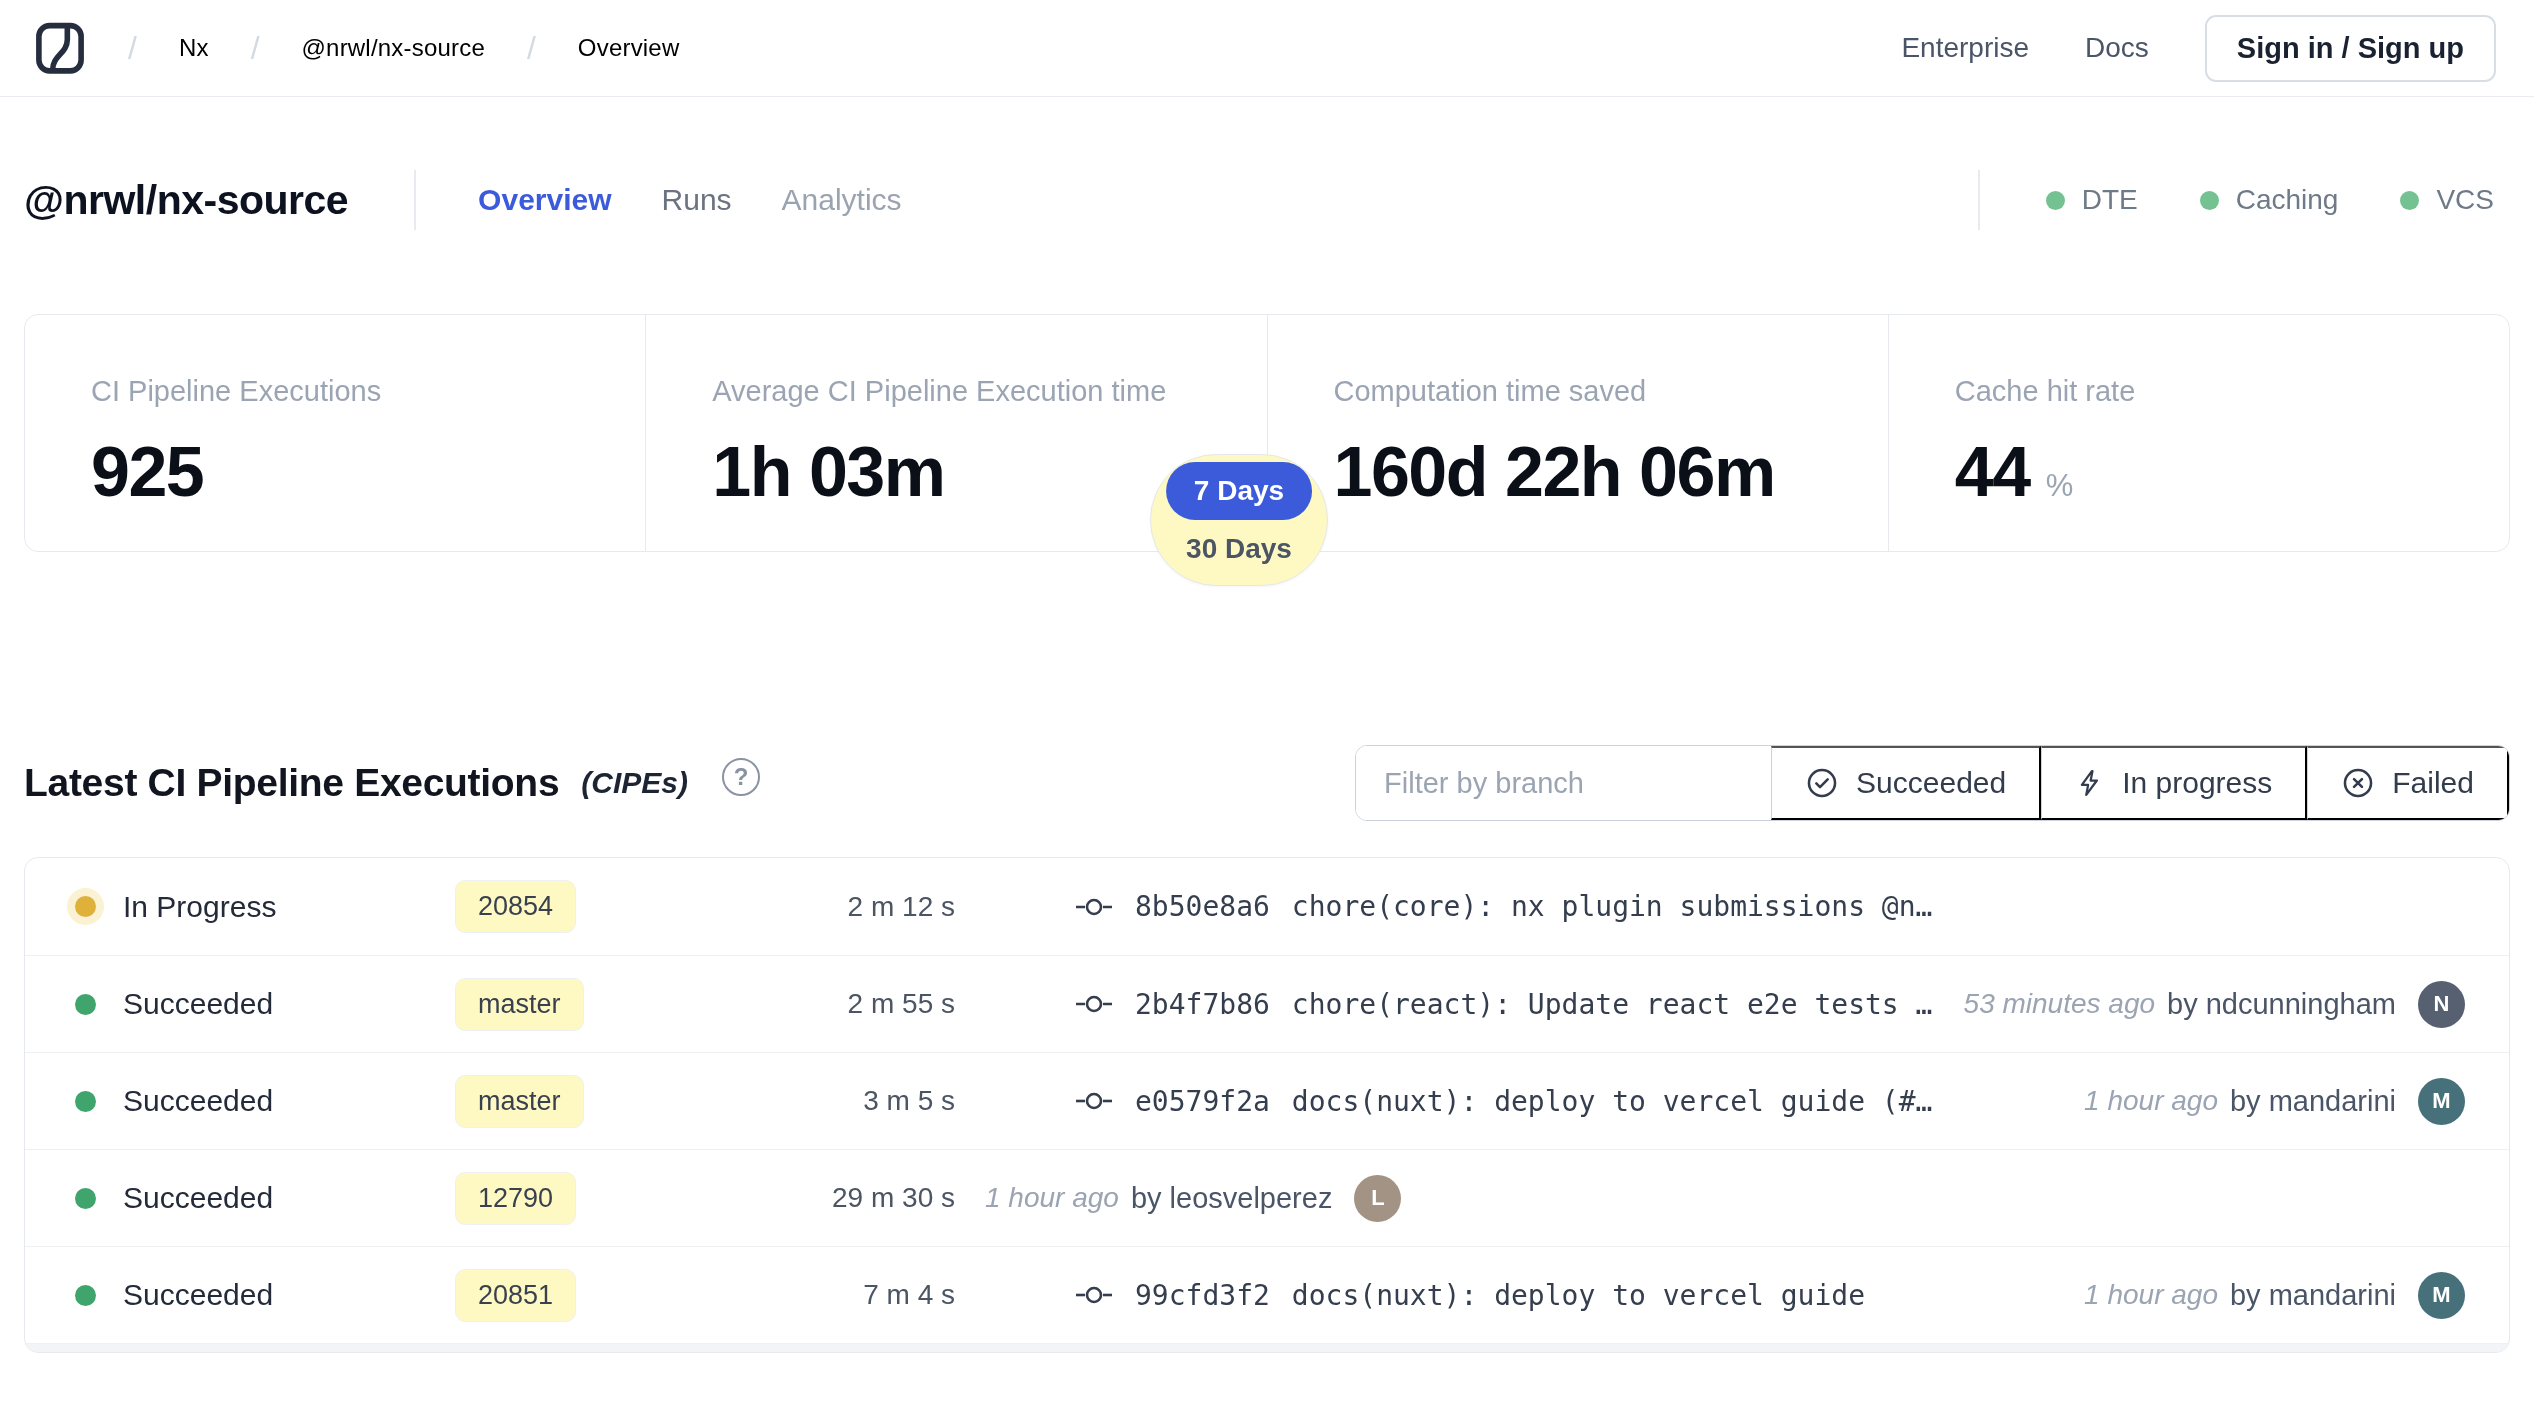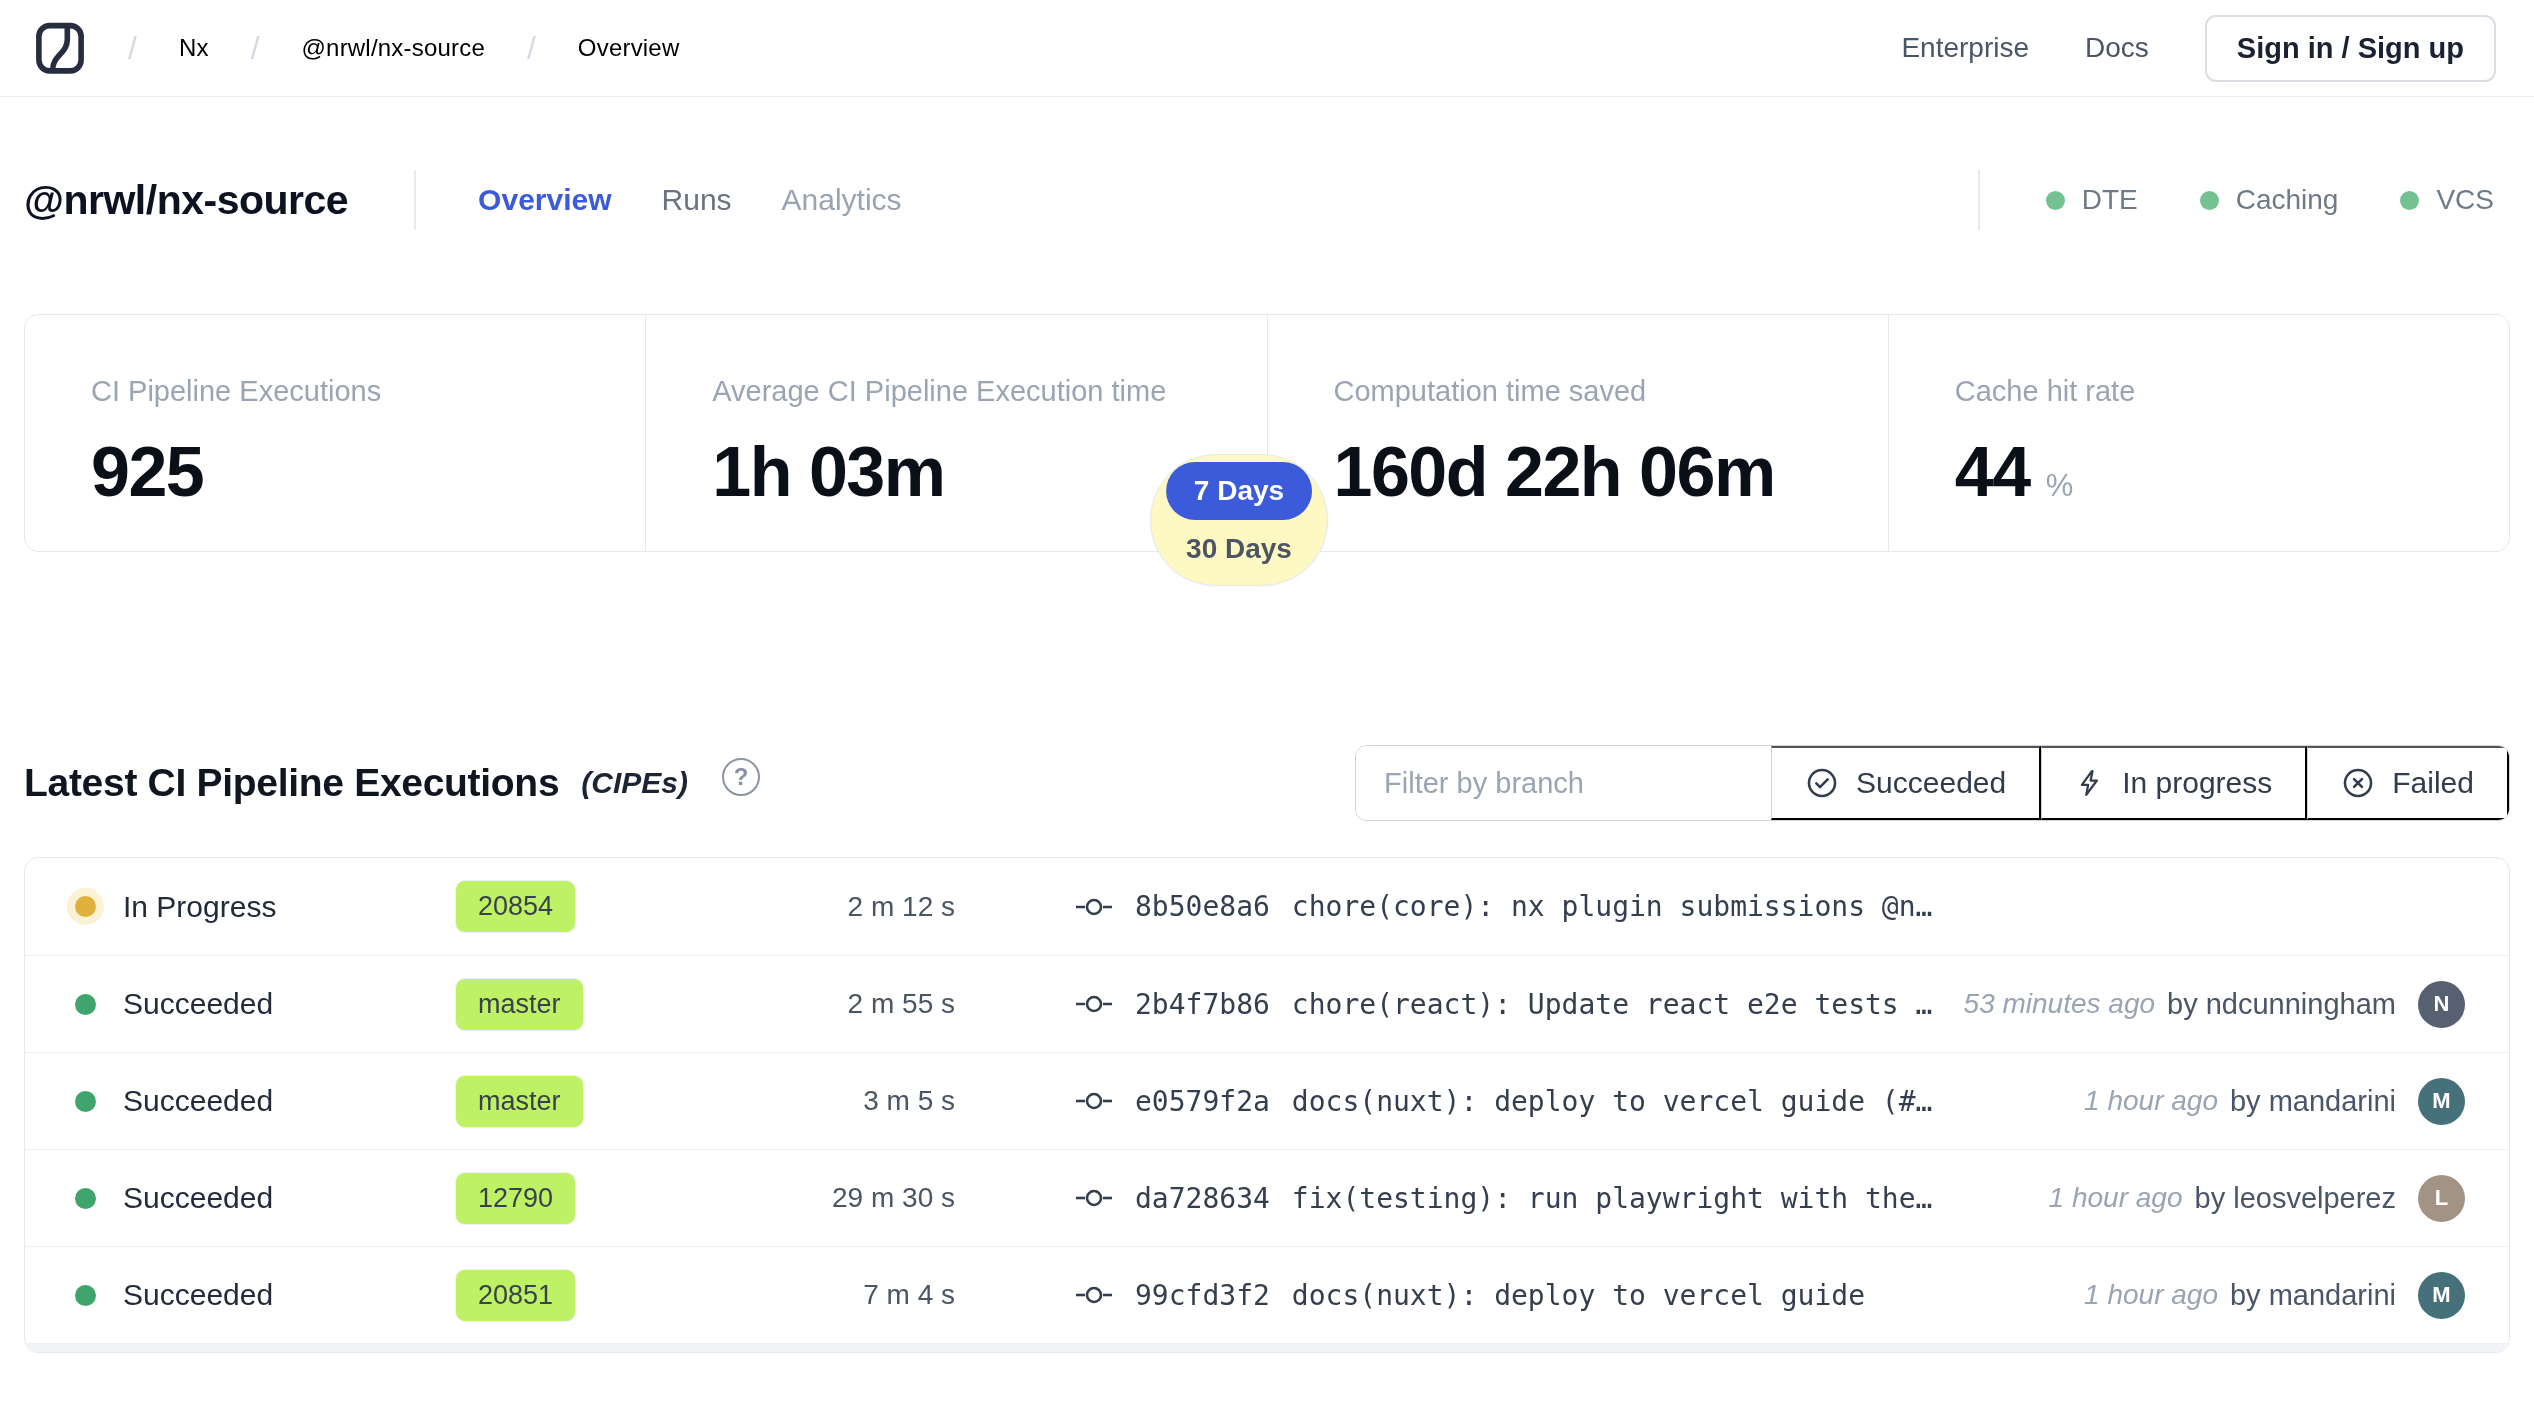--- a/index.html
+++ b/index.html
@@ -75,21 +75,21 @@
   .cipes-table { margin:40px 24px 0; border:1px solid #e6eaee; border-radius:14px;
     background:#fff; overflow:hidden; }
   .row { display:flex; align-items:center; height:97px; padding:0 44px 0 50px; }
   .row + .row { border-top:1px solid #eef1f4; }
   .col-status { flex:0 0 380px; display:flex; align-items:center; gap:27px; min-width:0; }
   .status-dot { width:21px; height:21px; border-radius:50%; flex:0 0 auto; }
   .status-dot.succeeded { background:#3fa56c; }
   .status-dot.inprogress { background:#e0b13a; box-shadow:0 0 0 8px #faf2d2; }
   .status-label { font-size:30px; font-weight:500; color:#232b3a; }
   .col-branch { flex:0 0 250px; }
-  .branch-badge { display:inline-block; background:#bef264; border:1px solid #eef1f4;
+  .branch-badge { display:inline-block; background:#fef9c3; border:1px solid #eef1f4;
     border-radius:10px; padding:10px 22px; font-size:27px; color:#39414f; cursor:pointer; }
   .col-duration { flex:0 0 250px; text-align:right; font-size:28px; color:#4b5563; }
   .col-commit { flex:1 1 0; min-width:0; display:flex; align-items:center; gap:22px;
     margin-left:120px; overflow:hidden; white-space:nowrap; }
   .commit-text { font-family:"DejaVu Sans Mono", monospace; font-size:28px; color:#353e4e;
     overflow:hidden; text-overflow:clip; }
   .commit-hash { flex:0 0 auto; cursor:pointer; }
   .col-meta { flex:0 0 auto; display:flex; align-items:center; margin-left:30px; }
   .meta-time { font-size:28px; font-style:italic; color:#9aa4b2; }
   .meta-author { font-size:29px; color:#4a5568; margin-left:12px; }
@@ -271,29 +271,20 @@
     </div>
   </div>
 
   <div class="row">
     <div class="col-status">
       <span class="status-dot succeeded"></span>
       <span class="status-label">Succeeded</span>
     </div>
     <div class="col-branch"><span class="branch-badge">12790</span></div>
     <div class="col-duration">29 m 30 s</div>
-    <div class="col-commit">
-      <svg width="38" height="26" viewBox="0 0 38 26" fill="none" stroke="#353e4e" stroke-width="2.6">
-        <line x1="1" y1="13" x2="10" y2="13"></line>
-          <circle cx="19" cy="13" r="7"></circle>
-          <line x1="28" y1="13" x2="37" y2="13"></line>
-      </svg>
-      <span class="commit-text commit-hash">da728634</span>
-      <span class="commit-text">fix(testing): run playwright with the…</span>
-    </div>
     <div class="col-meta">
       <span class="meta-time">1 hour ago</span>
       <span class="meta-author">by leosvelperez</span>
       <span class="avatar" style="background: rgb(163, 147, 132);">L</span>
     </div>
   </div>
 
   <div class="row">
     <div class="col-status">
       <span class="status-dot succeeded"></span>

